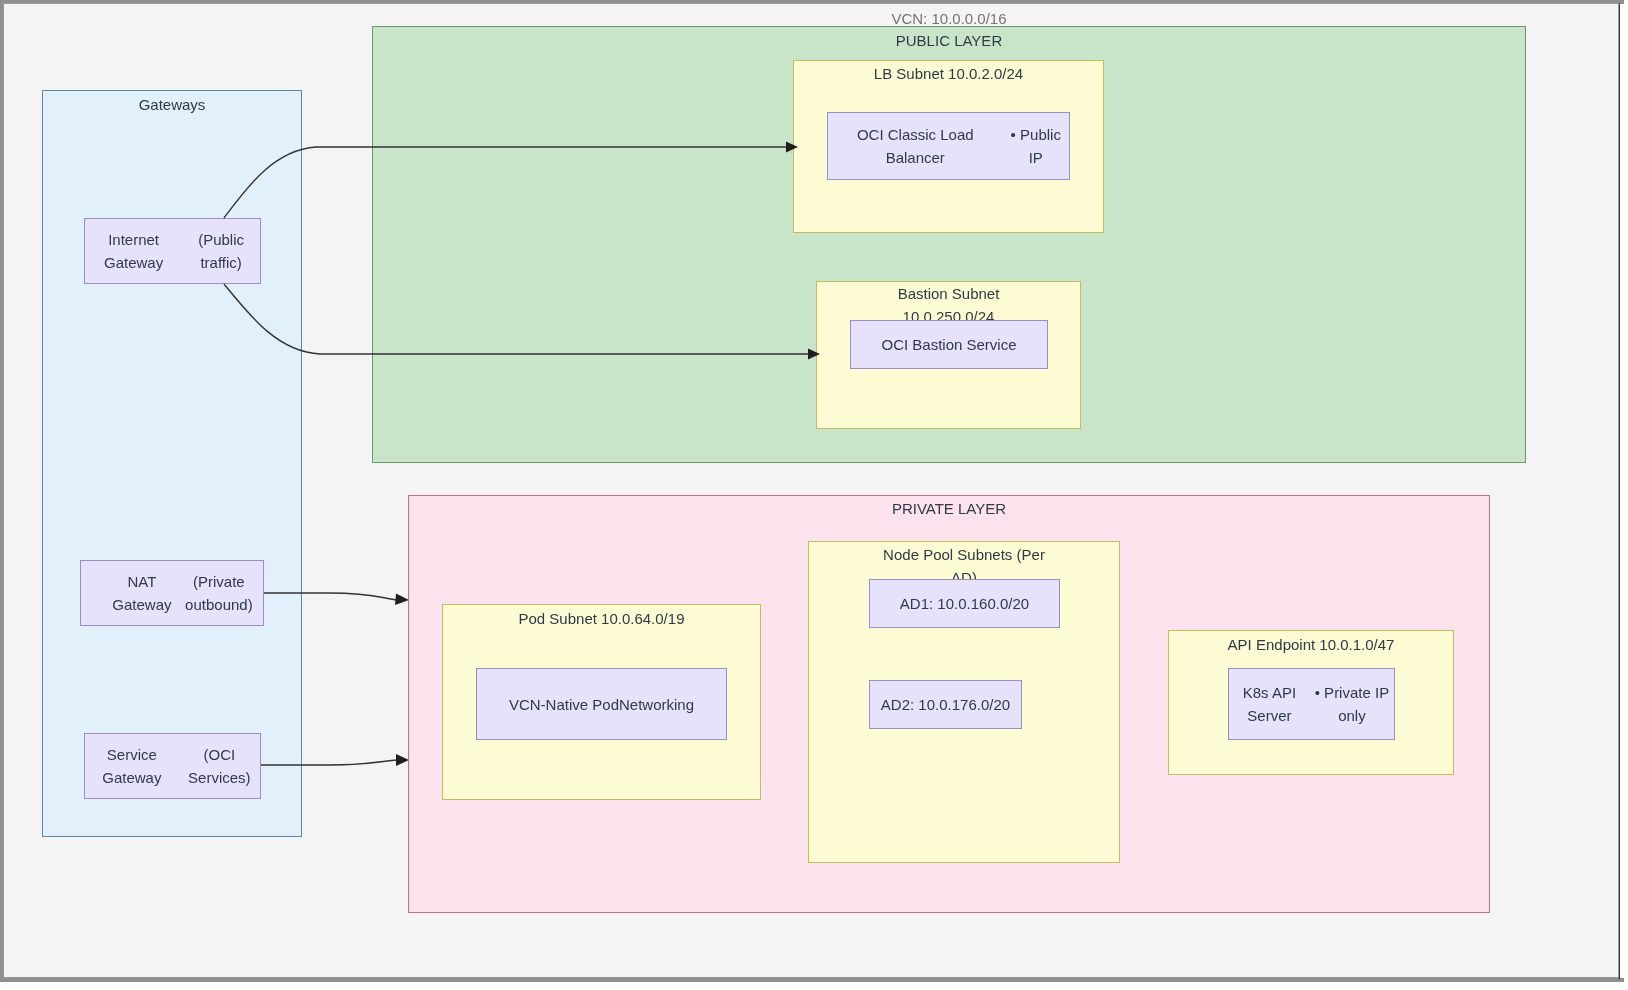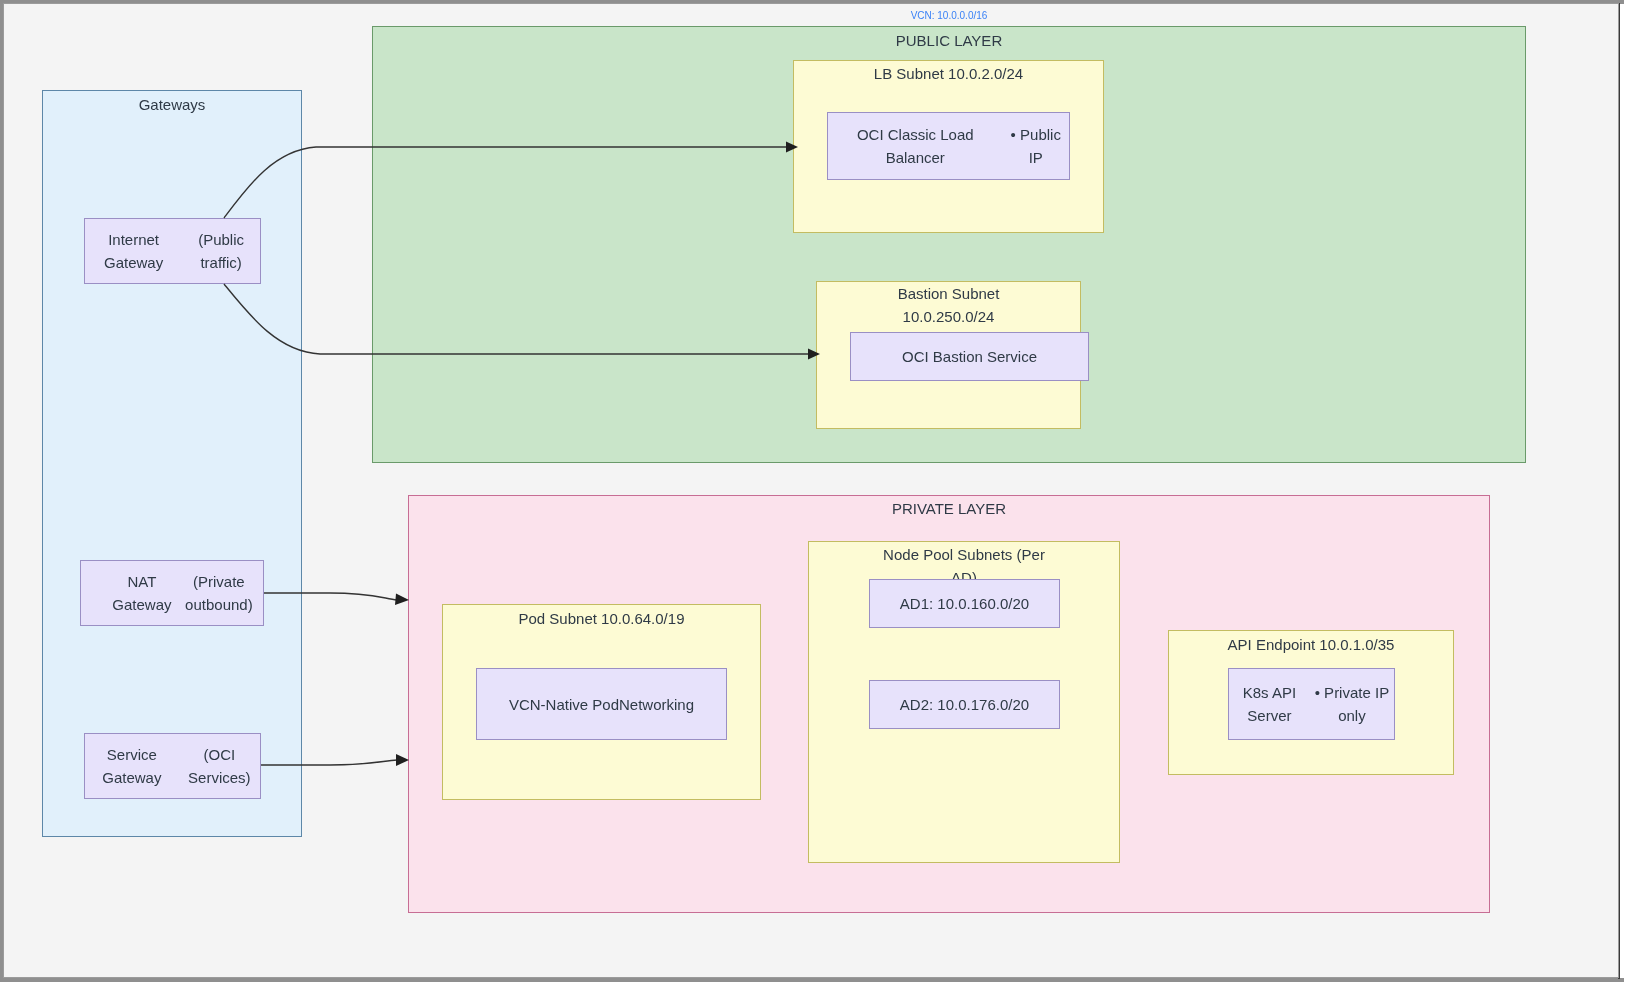--- a/index.html
+++ b/index.html
@@ -74,22 +74,22 @@
     color: #2f3a46;
     font-size: 15px;
     line-height: 18px;
   }
 
   .vcn-label {
     position: absolute;
     left: 0;
     right: 0;
     text-align: center;
-    font-size: 10px;
-    color: #3b82f6;
+    font-size: 15px;
+    color: #737373;
   }
 
   .public-layer {
     background: #c9e5c9;
     border: 1px solid #6a9a6a;
   }
   .private-layer {
     background: #fbe2ec;
     border: 1px solid #c76d94;
   }
@@ -157,21 +157,21 @@
   </div>
   <div class="node" style="left:827px; top:112px; width:243px; height:68px;">
     <span class="l1">OCI Classic Load Balancer</span>
     <span class="l2">• Public IP</span>
   </div>
 
   <div class="box subnet" style="left:816px; top:281px; width:265px; height:148px;">
     <div class="grp-title" style="top:3px;">Bastion Subnet</div>
     <div class="grp-title" style="top:26px;">10.0.250.0/24</div>
   </div>
-  <div class="node" style="left:850px; top:332px; width:239px; height:49px;">
+  <div class="node" style="left:850px; top:320px; width:198px; height:49px;">
     <span class="l1">OCI Bastion Service</span>
   </div>
 
   <div class="box private-layer" style="left:408px; top:495px; width:1082px; height:418px;">
     <div class="grp-title" style="top:4px;">PRIVATE LAYER</div>
   </div>
 
   <div class="box subnet" style="left:442px; top:604px; width:319px; height:196px;">
     <div class="grp-title" style="top:5px;">Pod Subnet 10.0.64.0/19</div>
   </div>
@@ -180,26 +180,26 @@
     <span class="l2">Networking</span>
   </div>
 
   <div class="box subnet" style="left:808px; top:541px; width:312px; height:322px;">
     <div class="grp-title" style="top:4px;">Node Pool Subnets (Per</div>
     <div class="grp-title" style="top:27px;">AD)</div>
   </div>
   <div class="node" style="left:869px; top:579px; width:191px; height:49px;">
     <span>AD1: 10.0.160.0/20</span>
   </div>
-  <div class="node" style="left:869px; top:680px; width:191px; height:49px;">
+  <div class="node" style="left:869px; top:680px; width:153px; height:49px;">
     <span>AD2: 10.0.176.0/20</span>
   </div>
 
   <div class="box subnet" style="left:1168px; top:630px; width:286px; height:145px;">
-    <div class="grp-title" style="top:5px;">API Endpoint 10.0.1.0/35</div>
+    <div class="grp-title" style="top:5px;">API Endpoint 10.0.1.0/47</div>
   </div>
   <div class="node" style="left:1228px; top:668px; width:167px; height:72px;">
     <span class="l1">K8s API Server</span>
     <span class="l2">• Private IP only</span>
   </div>
 
   <div class="box gateways-layer" style="left:42px; top:90px; width:260px; height:747px;">
     <div class="grp-title" style="top:5px;">Gateways</div>
   </div>
   <div class="node" style="left:84px; top:218px; width:177px; height:66px;">

